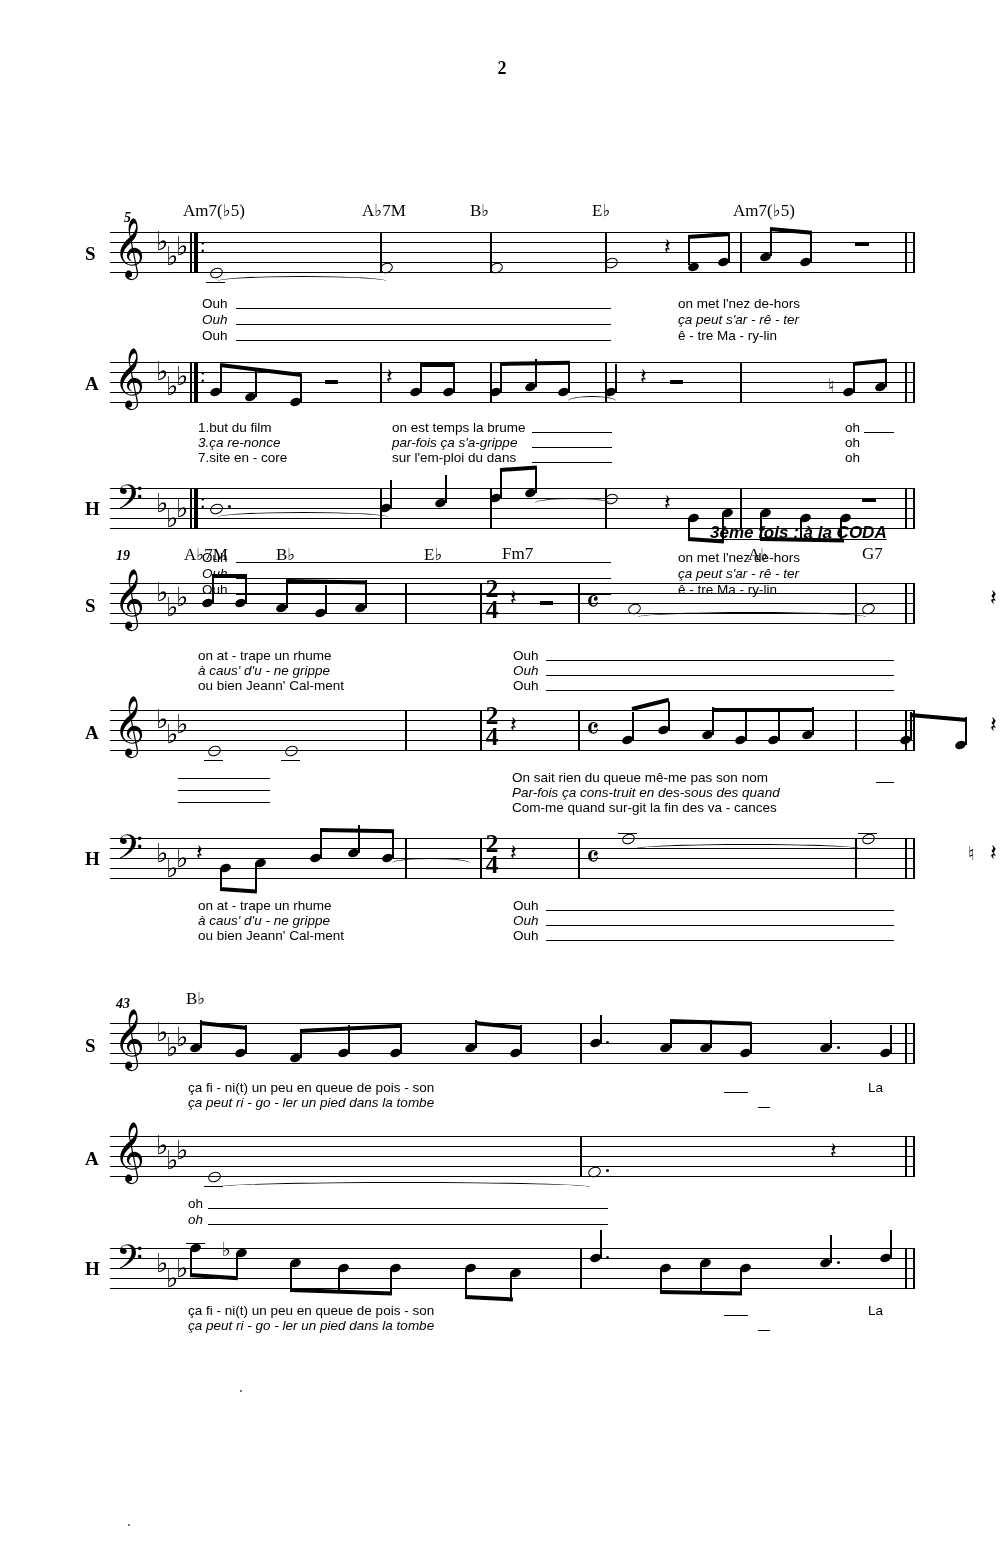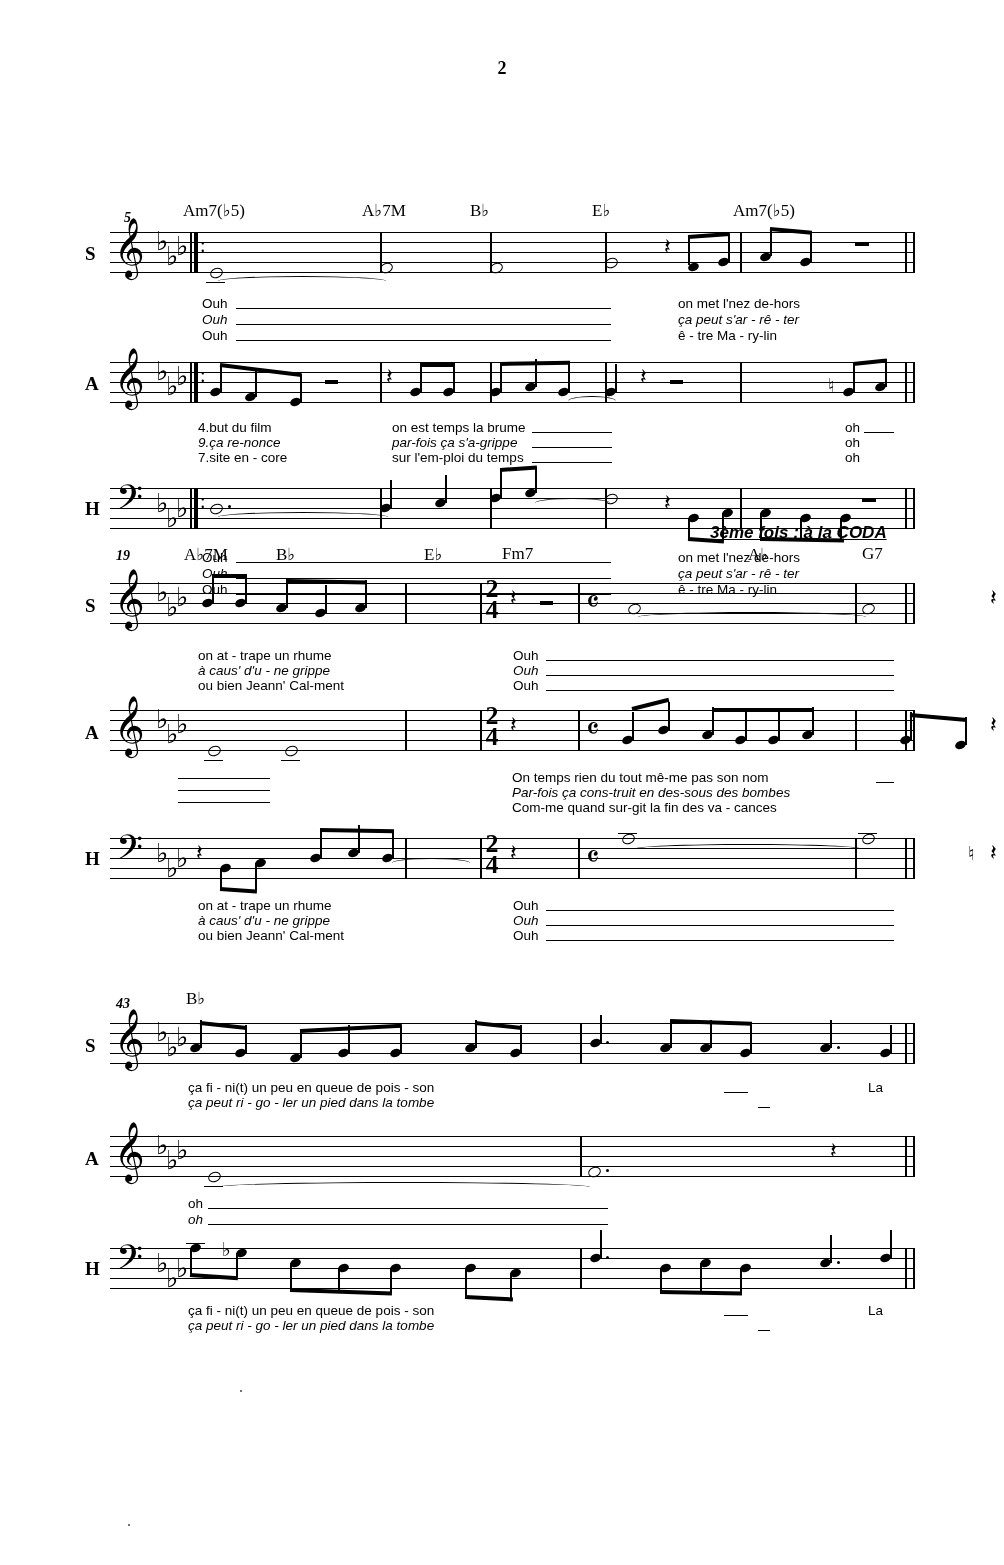--- a/index.html
+++ b/index.html
@@ -155,33 +155,33 @@
       <div class="rest" style="left:530px;top:4px;">𝄽</div>
       <div class="restbar" style="left:560px;top:18px;width:13px;"></div>
       <div class="accid" style="left:718px;top:14px;">♮</div>
       <div class="note" style="left:733px;top:26px;"></div>
       <div class="note" style="left:765px;top:21px;"></div>
       <div class="stem" style="left:743px;top:2px;height:28px;"></div>
       <div class="stem" style="left:775px;top:-3px;height:28px;"></div>
       <div class="beam" style="left:743px;top:0px;width:34px;transform:rotate(-6deg);"></div>
     </div>
 
-    <div class="lyric" style="left:198px;top:320px;">4.but du   film</div>
+    <div class="lyric" style="left:198px;top:320px;">1.but du   film</div>
     <div class="lyric" style="left:392px;top:320px;">on est temps la  brume</div>
     <div class="lyrline" style="left:532px;top:332px;width:80px;"></div>
     <div class="lyric" style="left:845px;top:320px;">oh</div>
     <div class="lyrline" style="left:864px;top:332px;width:30px;"></div>
 
-    <div class="lyric it" style="left:198px;top:335px;">9.ça  re-nonce</div>
+    <div class="lyric it" style="left:198px;top:335px;">3.ça  re-nonce</div>
     <div class="lyric it" style="left:392px;top:335px;">par-fois  ça     s'a-grippe</div>
     <div class="lyrline" style="left:532px;top:347px;width:80px;"></div>
     <div class="lyric" style="left:845px;top:335px;">oh</div>
 
     <div class="lyric" style="left:198px;top:350px;">7.site en - core</div>
-    <div class="lyric" style="left:392px;top:350px;">sur l'em-ploi  du temps</div>
+    <div class="lyric" style="left:392px;top:350px;">sur l'em-ploi  du dans</div>
     <div class="lyrline" style="left:532px;top:362px;width:80px;"></div>
     <div class="lyric" style="left:845px;top:350px;">oh</div>
 
     <div class="voicelabel" style="left:85px;top:398px;">H</div>
     <div class="staff" style="left:110px;top:388px;width:805px;height:40px;">
       <div class="ln" style="top:0;width:805px;"></div>
       <div class="ln" style="top:10px;width:805px;"></div>
       <div class="ln" style="top:20px;width:805px;"></div>
       <div class="ln" style="top:30px;width:805px;"></div>
       <div class="ln" style="top:40px;width:805px;"></div>
@@ -346,23 +346,23 @@
     <div class="note" style="left:845px;top:31px;"></div>
     <div class="stem" style="left:800px;top:2px;height:28px;"></div>
     <div class="stem" style="left:855px;top:7px;height:28px;"></div>
     <div class="beam" style="left:800px;top:3px;width:57px;transform:rotate(5deg);"></div>
     <div class="rest" style="left:880px;top:4px;">𝄽</div>
   </div>
 
   <div class="lyrline" style="left:178px;top:778px;width:92px;"></div>
   <div class="lyrline" style="left:178px;top:790px;width:92px;"></div>
   <div class="lyrline" style="left:178px;top:802px;width:92px;"></div>
-  <div class="lyric" style="left:512px;top:770px;">On  temps rien   du tout mê-me pas son      nom</div>
+  <div class="lyric" style="left:512px;top:770px;">On  sait rien   du queue mê-me pas son      nom</div>
   <div class="lyrline" style="left:876px;top:782px;width:18px;"></div>
-  <div class="lyric it" style="left:512px;top:785px;">Par-fois  ça   cons-truit en des-sous des    bombes</div>
+  <div class="lyric it" style="left:512px;top:785px;">Par-fois  ça   cons-truit en des-sous des    quand</div>
   <div class="lyric" style="left:512px;top:800px;">Com-me quand sur-git  la  fin   des va  -  cances</div>
 
   <div class="voicelabel" style="left:85px;top:848px;">H</div>
   <div class="staff" style="left:110px;top:838px;width:805px;height:40px;">
     <div class="ln" style="top:0;width:805px;"></div>
       <div class="ln" style="top:10px;width:805px;"></div>
     <div class="ln" style="top:20px;width:805px;"></div>
       <div class="ln" style="top:30px;width:805px;"></div>
     <div class="ln" style="top:40px;width:805px;"></div>
     <div class="clef fclef" style="left:6px;top:-7px;">𝄢</div>

